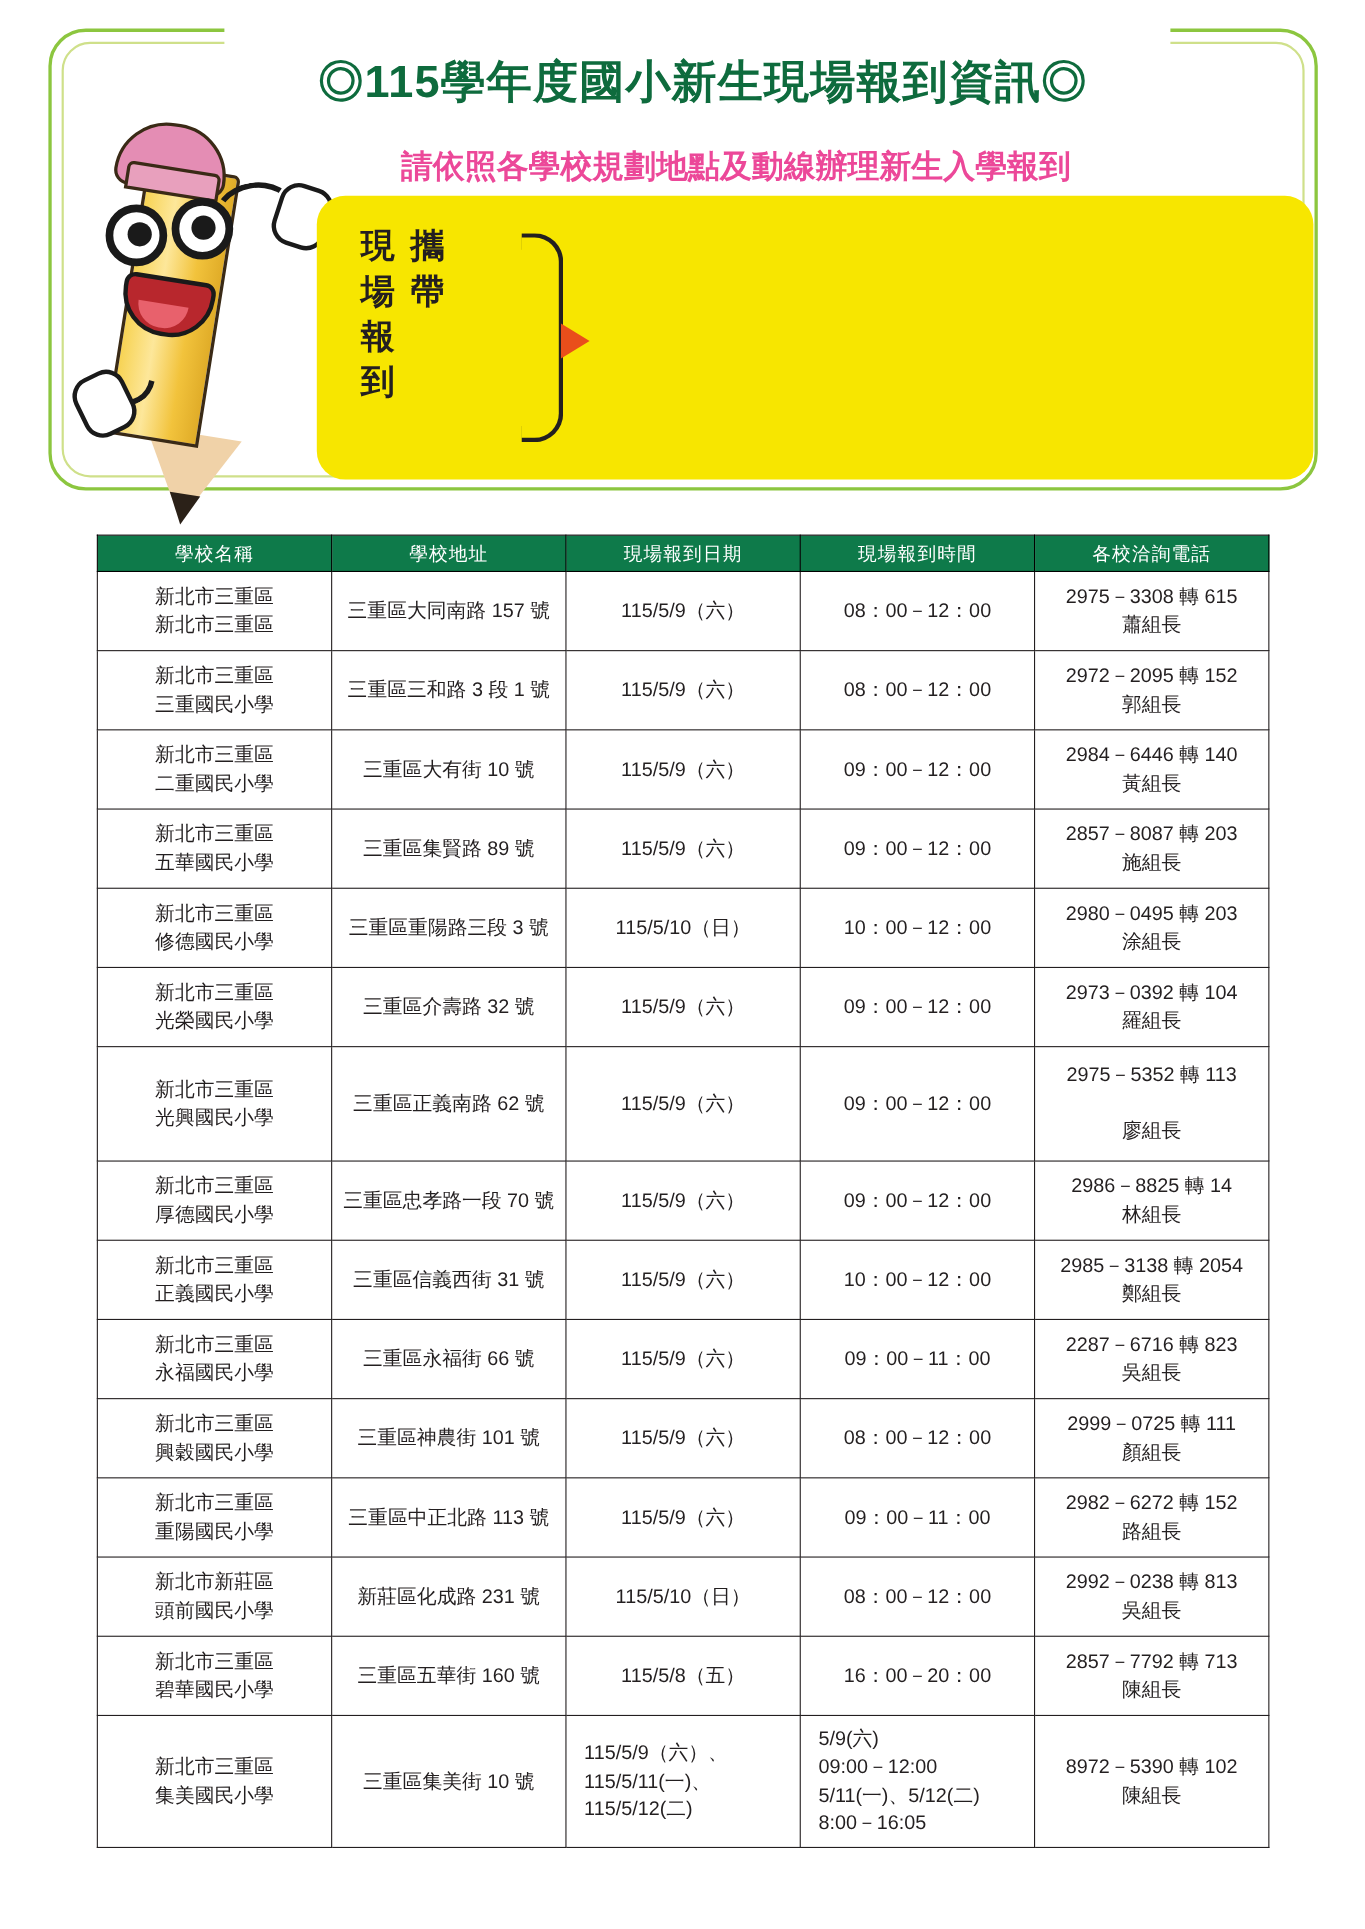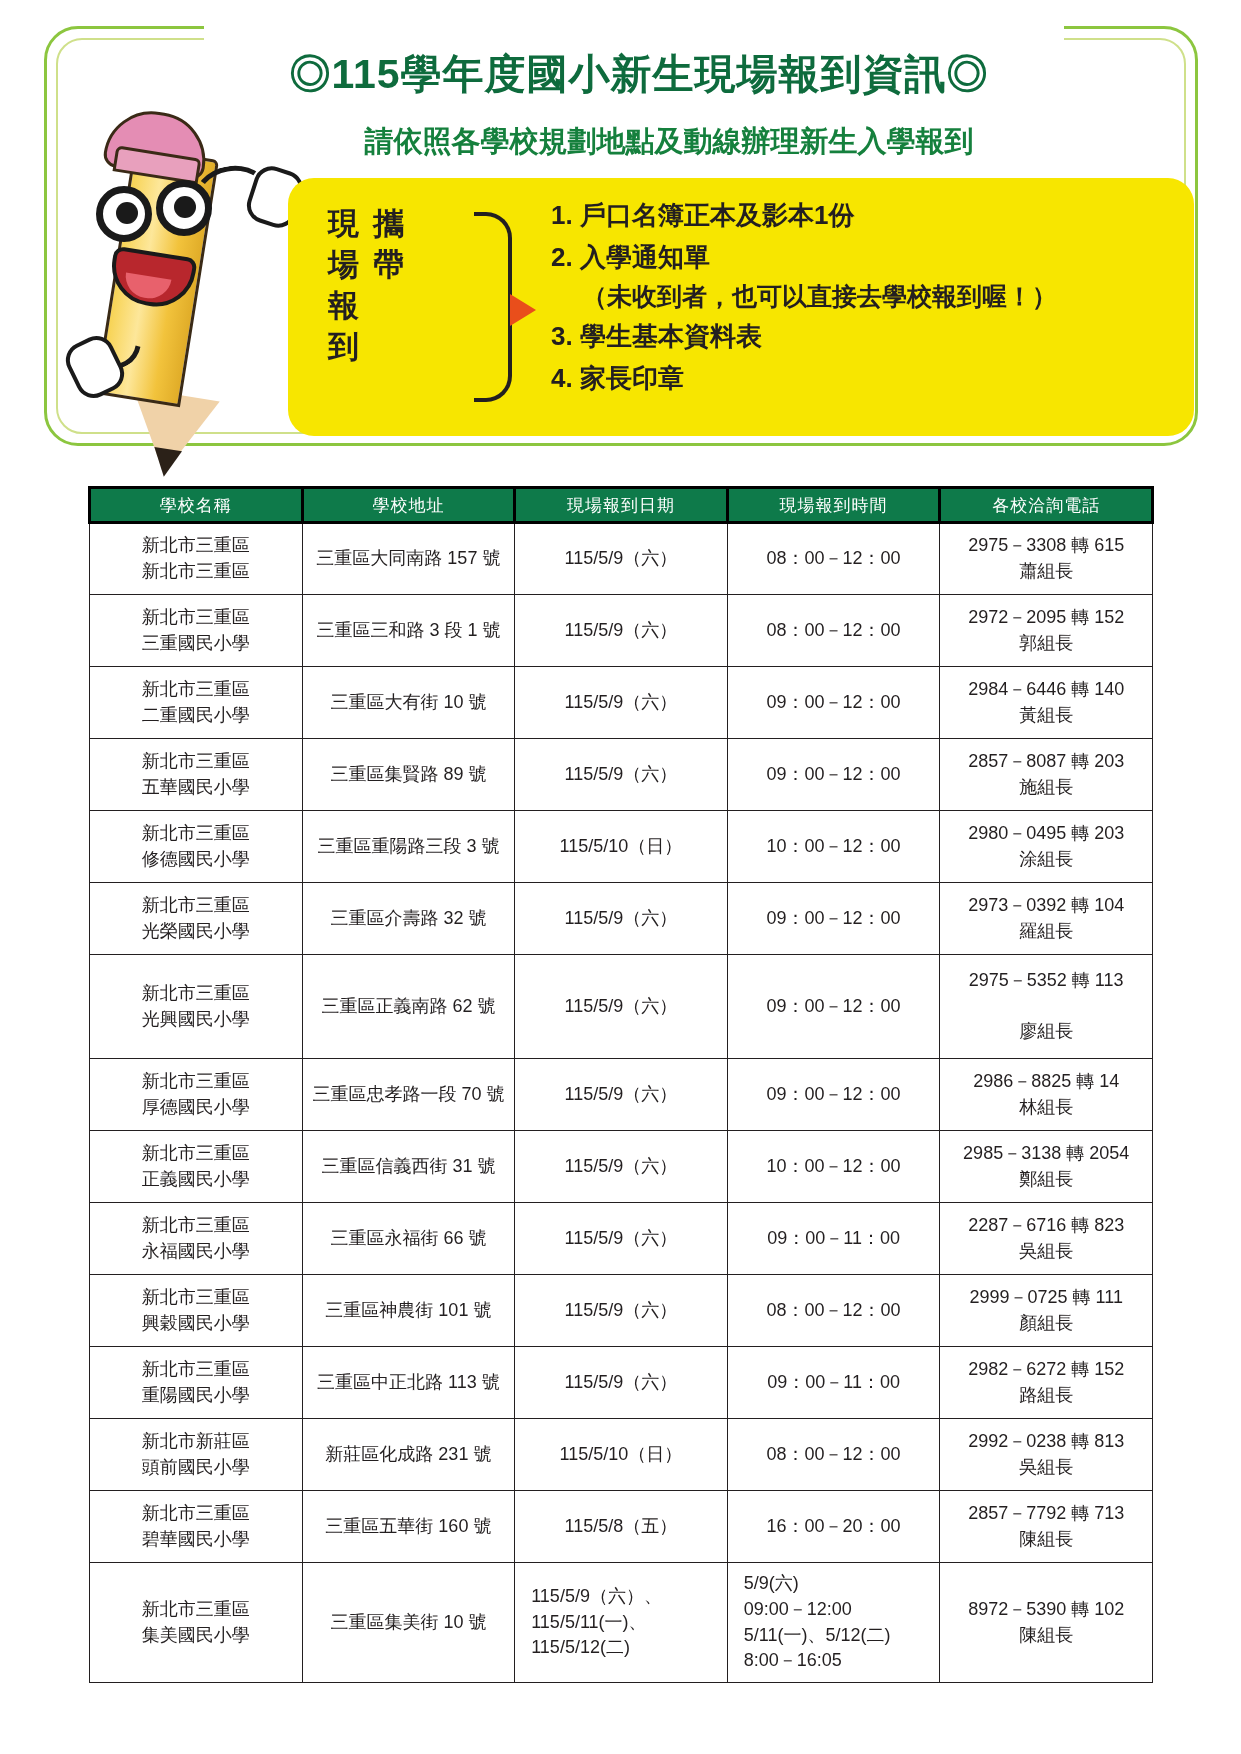--- a/index.html
+++ b/index.html
@@ -59,26 +59,26 @@
     font-size: 41px;
     font-weight: bold;
     color: #0e6b3d;
     letter-spacing: 1px;
     white-space: nowrap;
     line-height: 1;
   }
   .sub-title {
     position: absolute;
     left: 210px;
-    top: 96px;
+    top: 106px;
     width: 830px;
     text-align: center;
     font-size: 29px;
     font-weight: bold;
-    color: #15803d;
+    color: #ec4899;
     white-space: nowrap;
   }
 
   
   .mascot {
     position: absolute;
     left: 0px;
     top: 68px;
     width: 250px;
     height: 400px;
@@ -277,21 +277,21 @@
     border-collapse: collapse;
     width: 100%;
     table-layout: fixed;
   }
   thead th {
     background: #0e7a4a;
     color: #ffffff;
     font-size: 17px;
     font-weight: normal;
     height: 30px;
-    border: 3px solid #000000;
+    border: 1px solid #000000;
     letter-spacing: 1px;
   }
   tbody td {
     border: 1px solid #231f20;
     font-size: 18px;
     text-align: center;
     padding: 6px 4px;
     line-height: 1.42;
     color: #231f20;
   }
@@ -344,31 +344,20 @@
           <span>到</span>
         </div>
         <div class="vcol">
           <span>攜</span>
           <span>帶</span>
         </div>
       </div>
     </div>
     <div class="brace"></div>
     <div class="arrow"></div>
-    <div class="info-list">
-      <ol>
-        <li><span>戶口名簿正本及影本1份</span></li>
-        <li>
-          <span>入學通知單</span>
-          <span class="note">（未收到者，也可以直接去學校報到喔！）</span>
-        </li>
-        <li><span>學生基本資料表</span></li>
-        <li><span>家長印章</span></li>
-      </ol>
-    </div>
   </div>
 </div>
 
 <div class="table-wrap">
   <table>
     <thead>
       <tr>
         <th>學校名稱</th>
         <th>學校地址</th>
         <th>現場報到日期</th>

